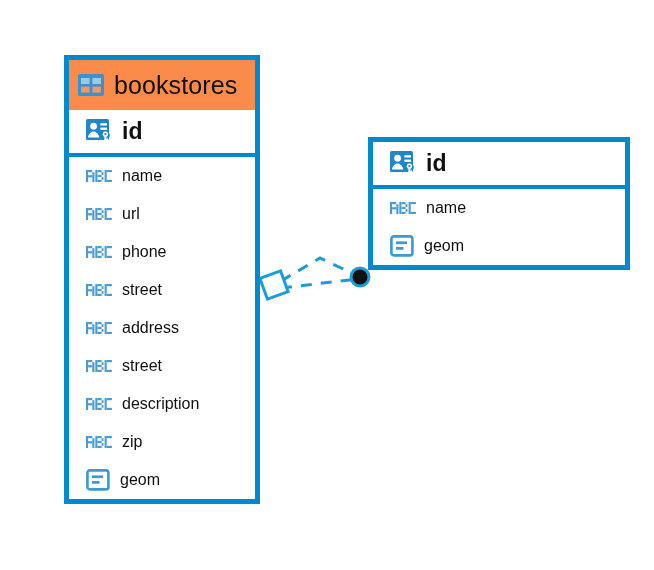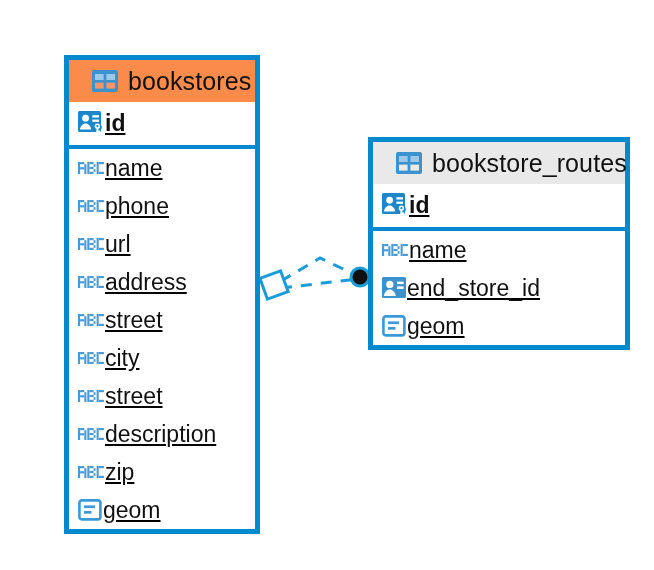--- a/index.html
+++ b/index.html
@@ -27,51 +27,51 @@
     box-sizing: border-box;
     background: #ffffff;
     border: 5px solid #0089cf;
     z-index: 3;
   }
 
   .entity-header {
     display: flex;
     align-items: center;
     box-sizing: border-box;
-    height: 42px;
-    padding-left: 23px;
+    height: 50px;
+    padding-left: 9px;
     gap: 10px;
   }
   .entity-header.accent { background: #fb8b4b; }
   .entity-header.neutral { background: #e9e9e9; }
 
   .entity-title {
     font-size: 25px;
     color: #111111;
     line-height: 1;
     letter-spacing: 0.1px;
     white-space: nowrap;
   }
 
   .rowlist { display: block; }
 
   .row {
     display: flex;
     align-items: center;
     box-sizing: border-box;
     height: 38px;
-    padding-left: 9px;
-    text-decoration: underline;
+    padding-left: 17px;
+    gap: 9px;
   }
   .row.pk {
     height: 47px;
     border-bottom: 4px solid #0089cf;
   }
   .row-label {
-    font-size: 23px;
+    font-size: 16px;
     color: #101010;
     line-height: 1;
     white-space: nowrap;
   }
   .row.pk .row-label {
     font-weight: bold;
     font-size: 23px;
   }
 
   
@@ -190,20 +190,43 @@
               <rect x="15.6" y="4.2" width="1.9" height="2.8"></rect>
                 <rect x="11.4" y="6.9" width="4.2" height="2.2"></rect>
               <rect x="15.6" y="9.1" width="1.9" height="2.7"></rect>
                 <rect x="11.4" y="11.8" width="4.2" height="2.2"></rect>
               <rect x="18.6" y="2" width="2.1" height="12"></rect>
                 <rect x="20.7" y="2" width="5.2" height="2.2"></rect>
               <rect x="20.7" y="11.8" width="5.2" height="2.2"></rect>
             </g>
           </svg>
         </span>
+        <span class="row-label">url</span>
+      </div>
+
+      <div class="row">
+        <span class="ico-abc">
+          <svg width="27" height="16" viewBox="0 0 27 16">
+            <g fill="#4a9ad4">
+              <rect x="0" y="2" width="2.1" height="12"></rect>
+                <rect x="2.1" y="2" width="4.2" height="2.2"></rect>
+              <rect x="6.3" y="4.2" width="2.1" height="9.8"></rect>
+                <rect x="2.1" y="7.2" width="4.2" height="2.2"></rect>
+              <rect x="9.3" y="2" width="2.1" height="12"></rect>
+                <rect x="11.4" y="2" width="4.2" height="2.2"></rect>
+              <rect x="15.6" y="4.2" width="1.9" height="2.8"></rect>
+                <rect x="11.4" y="6.9" width="4.2" height="2.2"></rect>
+              <rect x="15.6" y="9.1" width="1.9" height="2.7"></rect>
+                <rect x="11.4" y="11.8" width="4.2" height="2.2"></rect>
+              <rect x="18.6" y="2" width="2.1" height="12"></rect>
+                <rect x="20.7" y="2" width="5.2" height="2.2"></rect>
+              <rect x="20.7" y="11.8" width="5.2" height="2.2"></rect>
+            </g>
+          </svg>
+        </span>
         <span class="row-label">phone</span>
       </div>
 
       <div class="row">
         <span class="ico-abc">
           <svg width="27" height="16" viewBox="0 0 27 16">
             <g fill="#4a9ad4">
               <rect x="0" y="2" width="2.1" height="12"></rect>
                 <rect x="2.1" y="2" width="4.2" height="2.2"></rect>
               <rect x="6.3" y="4.2" width="2.1" height="9.8"></rect>
@@ -213,21 +236,21 @@
               <rect x="15.6" y="4.2" width="1.9" height="2.8"></rect>
                 <rect x="11.4" y="6.9" width="4.2" height="2.2"></rect>
               <rect x="15.6" y="9.1" width="1.9" height="2.7"></rect>
                 <rect x="11.4" y="11.8" width="4.2" height="2.2"></rect>
               <rect x="18.6" y="2" width="2.1" height="12"></rect>
                 <rect x="20.7" y="2" width="5.2" height="2.2"></rect>
               <rect x="20.7" y="11.8" width="5.2" height="2.2"></rect>
             </g>
           </svg>
         </span>
-        <span class="row-label">url</span>
+        <span class="row-label">street</span>
       </div>
 
       <div class="row">
         <span class="ico-abc">
           <svg width="27" height="16" viewBox="0 0 27 16">
             <g fill="#4a9ad4">
               <rect x="0" y="2" width="2.1" height="12"></rect>
                 <rect x="2.1" y="2" width="4.2" height="2.2"></rect>
               <rect x="6.3" y="4.2" width="2.1" height="9.8"></rect>
                 <rect x="2.1" y="7.2" width="4.2" height="2.2"></rect>
@@ -239,65 +262,20 @@
                 <rect x="11.4" y="11.8" width="4.2" height="2.2"></rect>
               <rect x="18.6" y="2" width="2.1" height="12"></rect>
                 <rect x="20.7" y="2" width="5.2" height="2.2"></rect>
               <rect x="20.7" y="11.8" width="5.2" height="2.2"></rect>
             </g>
           </svg>
         </span>
         <span class="row-label">address</span>
       </div>
 
-      <div class="row">
-        <span class="ico-abc">
-          <svg width="27" height="16" viewBox="0 0 27 16">
-            <g fill="#4a9ad4">
-              <rect x="0" y="2" width="2.1" height="12"></rect>
-                <rect x="2.1" y="2" width="4.2" height="2.2"></rect>
-              <rect x="6.3" y="4.2" width="2.1" height="9.8"></rect>
-                <rect x="2.1" y="7.2" width="4.2" height="2.2"></rect>
-              <rect x="9.3" y="2" width="2.1" height="12"></rect>
-                <rect x="11.4" y="2" width="4.2" height="2.2"></rect>
-              <rect x="15.6" y="4.2" width="1.9" height="2.8"></rect>
-                <rect x="11.4" y="6.9" width="4.2" height="2.2"></rect>
-              <rect x="15.6" y="9.1" width="1.9" height="2.7"></rect>
-                <rect x="11.4" y="11.8" width="4.2" height="2.2"></rect>
-              <rect x="18.6" y="2" width="2.1" height="12"></rect>
-                <rect x="20.7" y="2" width="5.2" height="2.2"></rect>
-              <rect x="20.7" y="11.8" width="5.2" height="2.2"></rect>
-            </g>
-          </svg>
-        </span>
-        <span class="row-label">street</span>
-      </div>
-
-      <div class="row">
-        <span class="ico-abc">
-          <svg width="27" height="16" viewBox="0 0 27 16">
-            <g fill="#4a9ad4">
-              <rect x="0" y="2" width="2.1" height="12"></rect>
-                <rect x="2.1" y="2" width="4.2" height="2.2"></rect>
-              <rect x="6.3" y="4.2" width="2.1" height="9.8"></rect>
-                <rect x="2.1" y="7.2" width="4.2" height="2.2"></rect>
-              <rect x="9.3" y="2" width="2.1" height="12"></rect>
-                <rect x="11.4" y="2" width="4.2" height="2.2"></rect>
-              <rect x="15.6" y="4.2" width="1.9" height="2.8"></rect>
-                <rect x="11.4" y="6.9" width="4.2" height="2.2"></rect>
-              <rect x="15.6" y="9.1" width="1.9" height="2.7"></rect>
-                <rect x="11.4" y="11.8" width="4.2" height="2.2"></rect>
-              <rect x="18.6" y="2" width="2.1" height="12"></rect>
-                <rect x="20.7" y="2" width="5.2" height="2.2"></rect>
-              <rect x="20.7" y="11.8" width="5.2" height="2.2"></rect>
-            </g>
-          </svg>
-        </span>
-        <span class="row-label">city</span>
-      </div>
 
       <div class="row">
         <span class="ico-abc">
           <svg width="27" height="16" viewBox="0 0 27 16">
             <g fill="#4a9ad4">
               <rect x="0" y="2" width="2.1" height="12"></rect>
                 <rect x="2.1" y="2" width="4.2" height="2.2"></rect>
               <rect x="6.3" y="4.2" width="2.1" height="9.8"></rect>
                 <rect x="2.1" y="7.2" width="4.2" height="2.2"></rect>
               <rect x="9.3" y="2" width="2.1" height="12"></rect>
@@ -370,32 +348,20 @@
           </svg>
         </span>
         <span class="row-label">geom</span>
       </div>
 
     </div>
   </div>
 
   <div class="entity" style="left:368px; top:137px; width:262px;">
 
-    <div class="entity-header neutral">
-      <span class="ico">
-        <svg width="26" height="22" viewBox="0 0 26 22">
-          <rect x="0" y="0" width="26" height="22" rx="2" fill="#3a92ce"></rect>
-          <rect x="3" y="4" width="8.6" height="6" fill="#9dc8e8"></rect>
-          <rect x="14.4" y="4" width="8.6" height="6" fill="#9dc8e8"></rect>
-          <rect x="3" y="12.6" width="8.6" height="6" fill="#eceae6"></rect>
-          <rect x="14.4" y="12.6" width="8.6" height="6" fill="#eceae6"></rect>
-        </svg>
-      </span>
-      <span class="entity-title">bookstore_routes</span>
-    </div>
 
     <div class="rowlist">
 
       <div class="row pk">
         <span class="ico">
           <svg width="27" height="25" viewBox="0 0 27 25">
             <rect x="0" y="0" width="23" height="21" rx="1.5" fill="#1e87c9"></rect>
             <circle cx="7.6" cy="7.2" r="3.4" fill="#ffffff"></circle>
             <path d="M1.9 18.6 c0.6 -4.3 4 -6 5.7 -6 s5.1 1.7 5.7 6 z" fill="#ffffff"></path>
             <rect x="14.4" y="4.2" width="6.6" height="2.3" fill="#ffffff"></rect>
@@ -427,32 +393,20 @@
               <rect x="18.6" y="2" width="2.1" height="12"></rect>
                 <rect x="20.7" y="2" width="5.2" height="2.2"></rect>
               <rect x="20.7" y="11.8" width="5.2" height="2.2"></rect>
             </g>
           </svg>
         </span>
         <span class="row-label">name</span>
       </div>
 
 
-      <div class="row">
-        <span class="ico">
-          <svg width="25" height="22" viewBox="0 0 25 22">
-            <rect x="0" y="0" width="24" height="21" rx="1.5" fill="#3a92ce"></rect>
-            <circle cx="7.8" cy="7.4" r="3.6" fill="#ffffff"></circle>
-            <path d="M1.8 19 c0.7 -4.6 4.2 -6.4 6 -6.4 s5.3 1.8 6 6.4 z" fill="#ffffff"></path>
-            <rect x="15" y="4.6" width="6.6" height="2.5" fill="#ffffff"></rect>
-            <rect x="15" y="9.4" width="6.6" height="2.5" fill="#ffffff"></rect>
-          </svg>
-        </span>
-        <span class="row-label">end_store_id</span>
-      </div>
 
       <div class="row">
         <span class="ico">
           <svg width="25" height="22" viewBox="0 0 25 22">
             <rect x="1.4" y="1.4" width="21" height="19" rx="2.5" fill="#ffffff" stroke="#3a9ad6" stroke-width="2.6"></rect>
             <rect x="6" y="6.4" width="11" height="2.7" fill="#3a9ad6"></rect>
             <rect x="6" y="12" width="7.5" height="2.7" fill="#3a9ad6"></rect>
           </svg>
         </span>
         <span class="row-label">geom</span>

